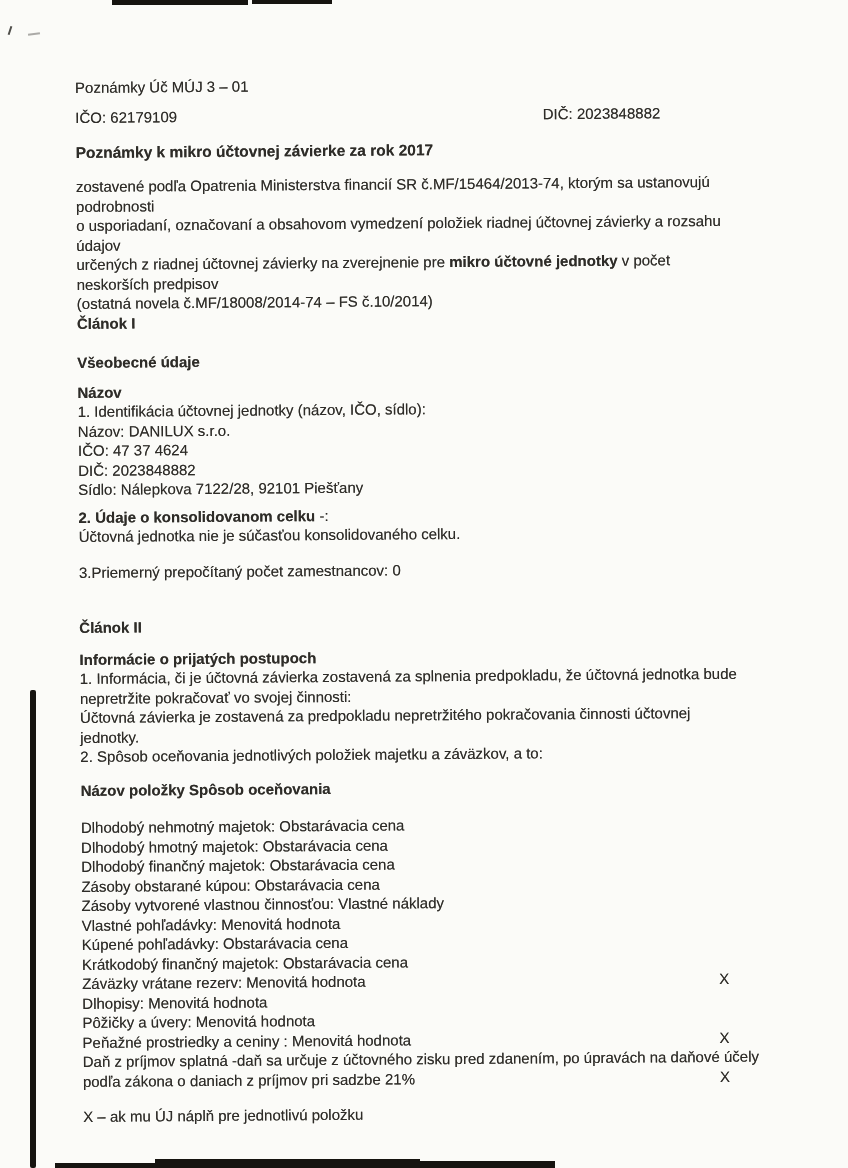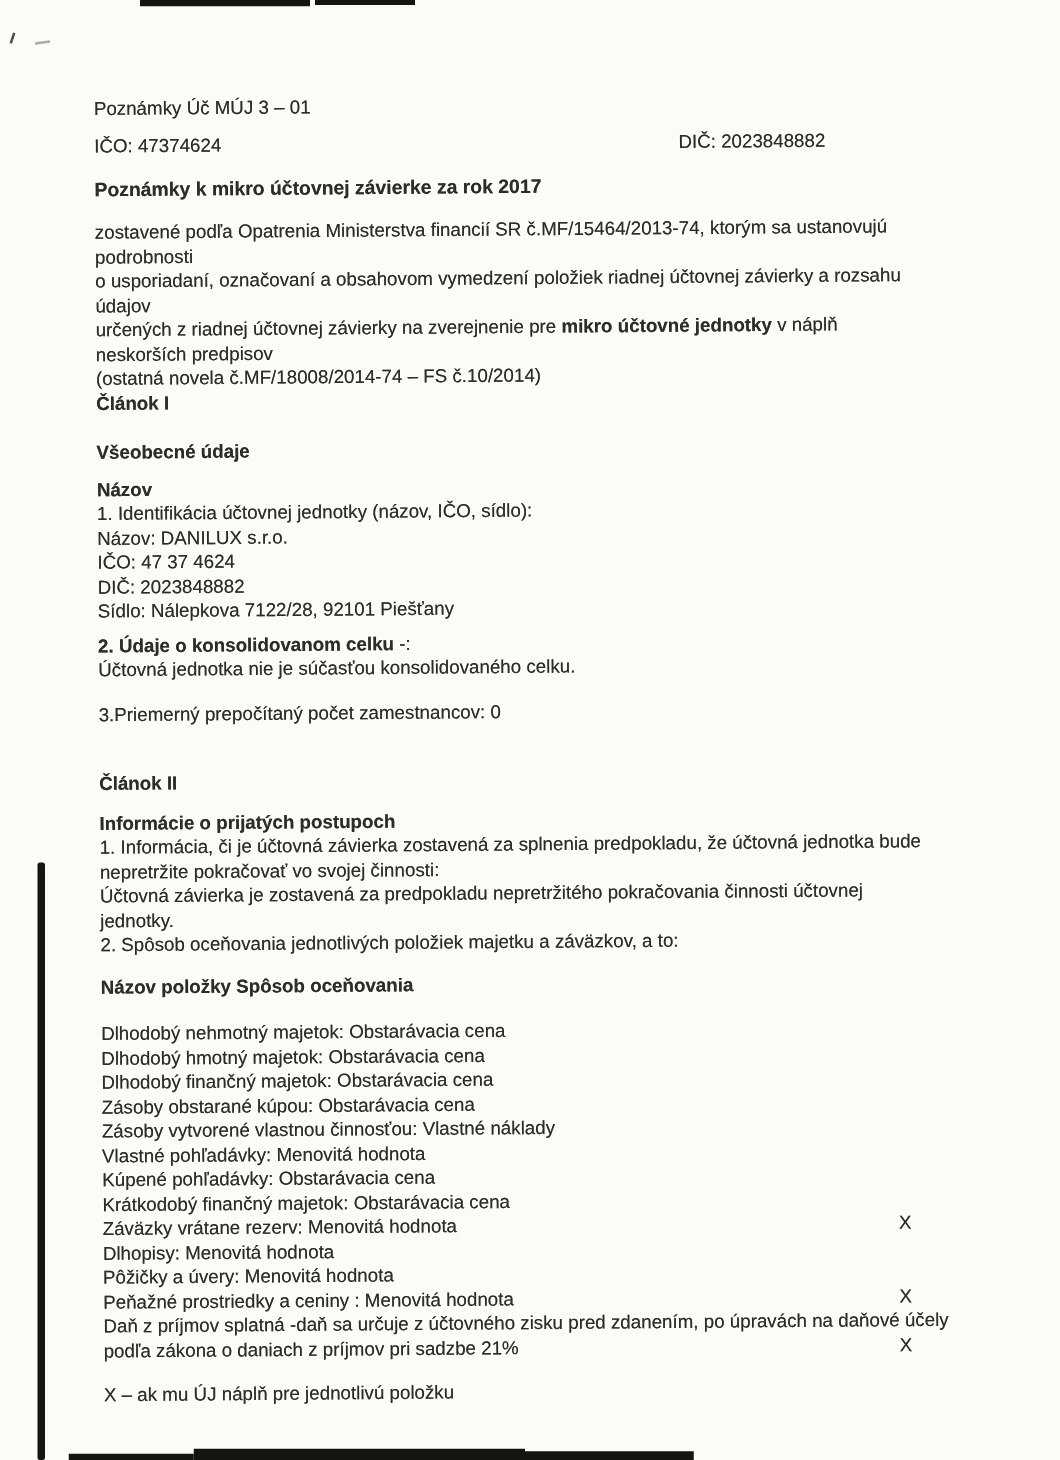--- a/index.html
+++ b/index.html
@@ -59,32 +59,32 @@
 <div class="artifact bottom-strip-2"></div>
 <div class="artifact bottom-strip-3"></div>
 <div class="artifact corner-mark-1"></div>
 <div class="artifact corner-mark-2"></div>
 
 <div class="page-content">
 
   <div class="line">Poznámky Úč MÚJ 3 – 01</div>
 
   <div class="header-row">
-    <span>IČO: 47374624</span>
+    <span>IČO: 62179109</span>
     <span>DIČ: 2023848882</span>
   </div>
 
   <h1 class="doc-title">Poznámky k mikro účtovnej závierke za rok 2017</h1>
 
   <div class="intro">
     <div class="line">zostavené podľa Opatrenia Ministerstva financií SR č.MF/15464/2013-74, ktorým sa ustanovujú</div>
     <div class="line">podrobnosti</div>
     <div class="line">o usporiadaní, označovaní a obsahovom vymedzení položiek riadnej účtovnej závierky a rozsahu</div>
     <div class="line">údajov</div>
-    <div class="line"><span>určených z riadnej účtovnej závierky na zverejnenie pre </span><span class="b">mikro účtovné jednotky</span><span> v náplň</span></div>
+    <div class="line"><span>určených z riadnej účtovnej závierky na zverejnenie pre </span><span class="b">mikro účtovné jednotky</span><span> v počet</span></div>
     <div class="line">neskorších predpisov</div>
     <div class="line">(ostatná novela č.MF/18008/2014-74 – FS č.10/2014)</div>
     <div class="line b">Článok I</div>
   </div>
 
   <div class="general-heading b line">Všeobecné údaje</div>
 
   <div class="ident">
     <div class="b line">Názov</div>
     <div class="line">1. Identifikácia účtovnej jednotky (názov, IČO, sídlo):</div>

